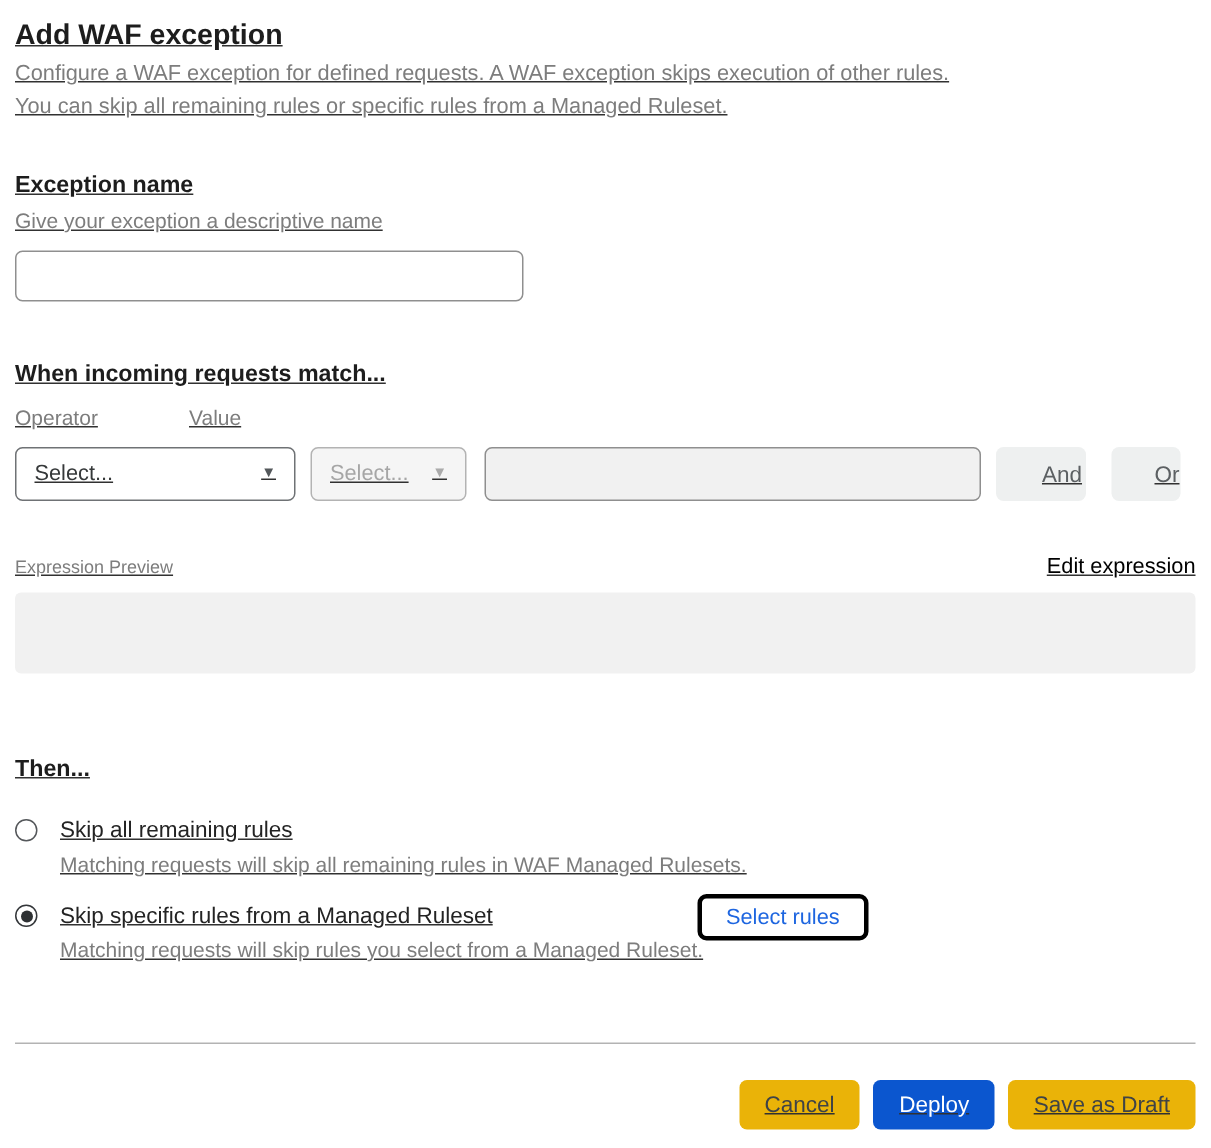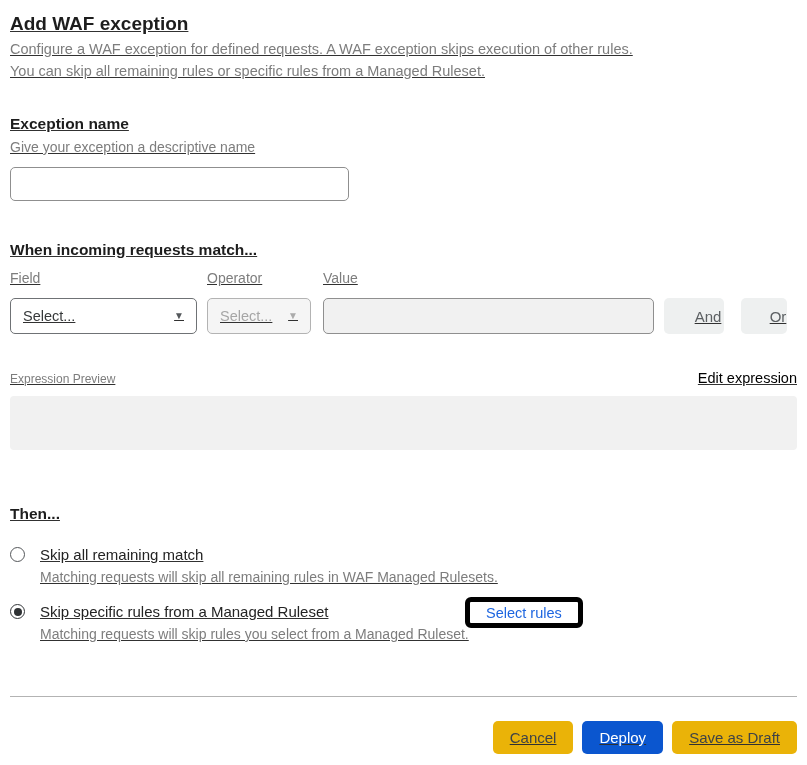--- a/index.html
+++ b/index.html
@@ -77,21 +77,21 @@
   .radio.checked::after {
     content: ""; position: absolute; left: 50%; top: 50%;
     width: 8px; height: 8px; margin: -4px 0 0 -4px;
     border-radius: 50%; background: #2e3133;
   }
   .option-label { font-size: 15px; line-height: 19px; color: #232323; }
   .option-desc { margin-left: 30px; margin-top: 4px; font-size: 14px; line-height: 18px; color: #7d7d7d; }
   .select-rules-btn {
     position: absolute; left: 455px; top: -5px;
     height: 31px; padding: 0 16px; background: #ffffff;
-    border: 5px solid #000000; border-radius: 6px;
+    border: 3px solid #000000; border-radius: 6px;
     color: #1e66e0; font: inherit; font-size: 14.5px; cursor: pointer;
   }
 
   .footer-divider { margin-top: 53px; width: 787px; height: 0; border-top: 1px solid #b3b3b3; }
   .footer-actions { display: flex; justify-content: flex-end; align-items: center; margin-top: 24px; gap: 9px; width: 787px; }
   .footer-btn {
     height: 33px; border: none; border-radius: 5px; padding: 0 17px;
     font: inherit; font-size: 15px; cursor: pointer;
   }
   .btn-gray { background: #eab308; color: #3f4346; }
@@ -110,21 +110,20 @@
 
   <div class="exception-section">
     <div class="section-heading">Exception name</div>
     <div class="help-text">Give your exception a descriptive name</div>
     <input class="name-input" type="text" value="" style="">
   </div>
 
   <div class="match-section">
     <div class="section-heading">When incoming requests match...</div>
     <div class="match-labels">
-      <div class="lab-field">Field</div>
       <div class="lab-operator">Operator</div>
       <div class="lab-value">Value</div>
     </div>
     <div class="match-controls">
       <div class="select-box select-field">
         <span>Select...</span>
         <span class="caret caret-dark">▼</span>
       </div>
       <div class="select-box select-operator">
         <span>Select...</span>
@@ -141,21 +140,21 @@
     <a class="expr-link">Edit expression</a>
   </div>
   <div class="expr-box"></div>
 
   <div class="then-section">
     <div class="section-heading">Then...</div>
 
     <div class="option-row">
       <div class="option-main">
         <span class="radio"></span>
-        <span class="option-label">Skip all remaining match</span>
+        <span class="option-label">Skip all remaining rules</span>
       </div>
       <div class="option-desc">Matching requests will skip all remaining rules in WAF Managed Rulesets.</div>
     </div>
 
     <div class="option-row">
       <div class="option-main">
         <span class="radio checked"></span>
         <span class="option-label">Skip specific rules from a Managed Ruleset</span>
       </div>
       <div class="option-desc">Matching requests will skip rules you select from a Managed Ruleset.</div>

